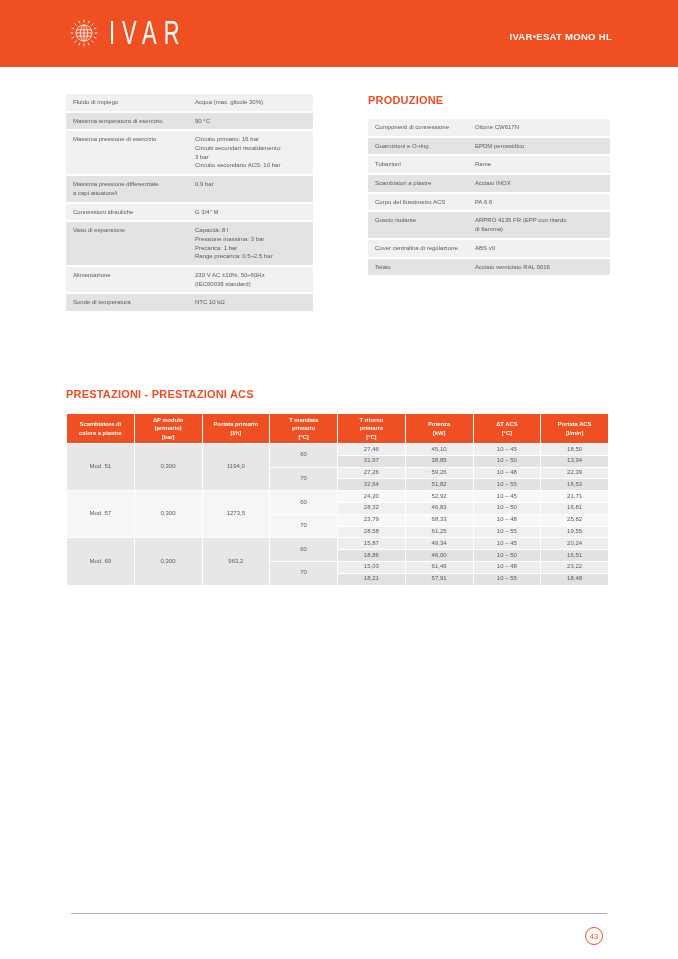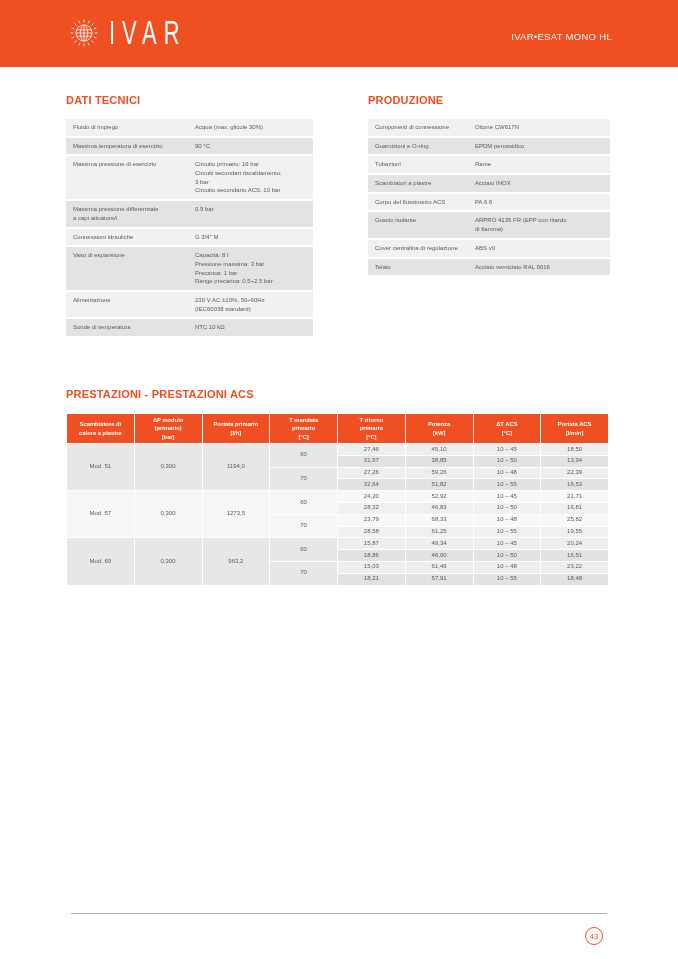--- a/index.html
+++ b/index.html
@@ -7,21 +7,21 @@
   body { margin:0; background:#ffffff; }
   .page { position:relative; width:678px; height:959px; background:#ffffff;
           font-family:"Liberation Sans", sans-serif; overflow:hidden; }
 
   
   .header { position:absolute; top:0; left:0; width:678px; height:67px; background:var(--accent); }
   .logo { position:absolute; left:66px; top:15px; display:flex; align-items:center; gap:7px; }
   .logo svg { width:36px; height:36px; display:block; }
   .logo-text { color:#fff; font-size:28px; font-weight:400; letter-spacing:9px;
                transform:scale(0.78,1.18); transform-origin:left center; line-height:1; }
-  .product { position:absolute; right:66px; top:31px; color:#fff; font-weight:normal;
+  .product { position:absolute; right:66px; top:31px; color:#fff; font-weight:bold;
              font-size:9.5px; letter-spacing:0.3px; }
 
   
   .section-title { font-size:11px; font-weight:bold; color:var(--accent);
                    letter-spacing:0.2px; margin-bottom:13px; }
 
   
   #dati { position:absolute; left:66px; top:94px; width:247px; }
   #materiali { position:absolute; left:368px; top:94px; width:242px; }
   .spec-rows .spec-row { display:flex; border-bottom:2px solid #fff; }
@@ -91,21 +91,20 @@
           <line x1="28.3" y1="11.7" x2="30.5" y2="9.5"></line>
           <line x1="30.9" y1="15.5" x2="33.7" y2="14.3"></line>
         </g>
       </svg>
       <div class="logo-text">IVAR</div>
     </div>
     <div class="product">IVAR•ESAT MONO HL</div>
   </div>
 
   <div id="dati">
-    <div class="section-title">DATI TECNICI</div>
     <div class="spec-rows" id="dati-rows">
         <div class="spec-row">
           <div class="spec-label">Fluido di impiego</div>
           <div class="spec-value">Acqua (max. glicole 30%)</div>
         </div>
         <div class="spec-row">
           <div class="spec-label">Massima temperatura di esercizio</div>
           <div class="spec-value">90 °C</div>
         </div>
         <div class="spec-row">

